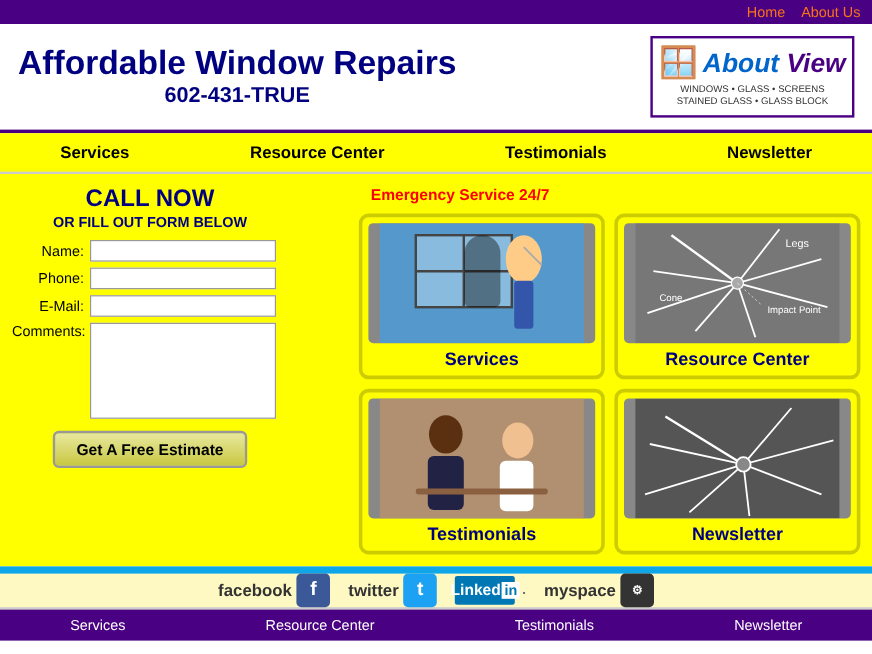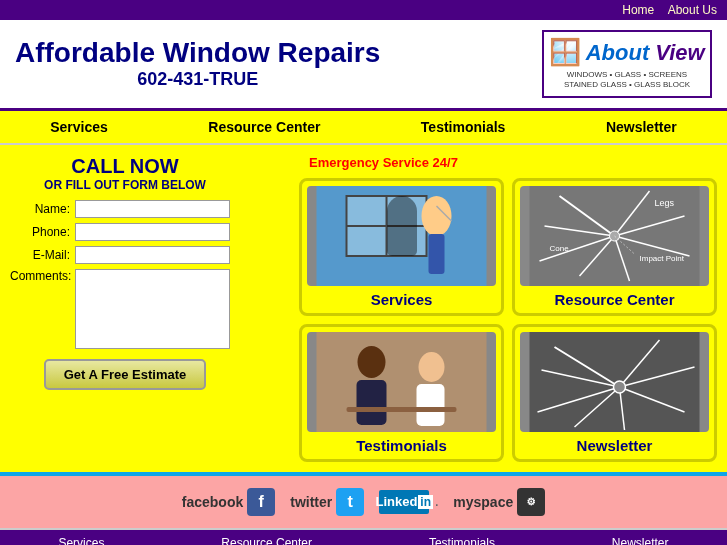--- a/index.html
+++ b/index.html
@@ -6,21 +6,21 @@
     body { font-family: Arial, sans-serif; background: #fff; width: 727px; overflow-x: hidden; }
 
     
     .top-bar {
       background: #4a0082;
       color: white;
       text-align: right;
       padding: 3px 10px;
       font-size: 12px;
     }
-    .top-bar a { color: #fef9c3; text-decoration: none; margin-left: 10px; }
+    .top-bar a { color: #f97316; text-decoration: none; margin-left: 10px; }
 
     
     .header {
       background: #fff;
       display: flex;
       align-items: center;
       justify-content: space-between;
       padding: 10px 15px;
       border-bottom: 3px solid #4a0082;
       gap: 16px;
@@ -182,27 +182,26 @@
       left: 50%;
       transform: translateX(-50%);
       width: 30px;
       height: 60px;
       background: rgba(0,0,0,0.4);
       border-radius: 15px 15px 5px 5px;
     }
 
     
     .social-bar {
-      background: #fca5a5;
-      padding: 12px;
+      background: #fef9c3;
       display: flex;
       justify-content: center;
       align-items: center;
       gap: 15px;
-      border-top: 4px solid #0ea5e9;
+      border-top: 6px solid #0ea5e9;
       border-bottom: 2px solid #ccc;
     }
     .social-item {
       display: flex;
       align-items: center;
       gap: 4px;
       font-size: 14px;
       font-weight: bold;
       color: #333;
       cursor: pointer;

